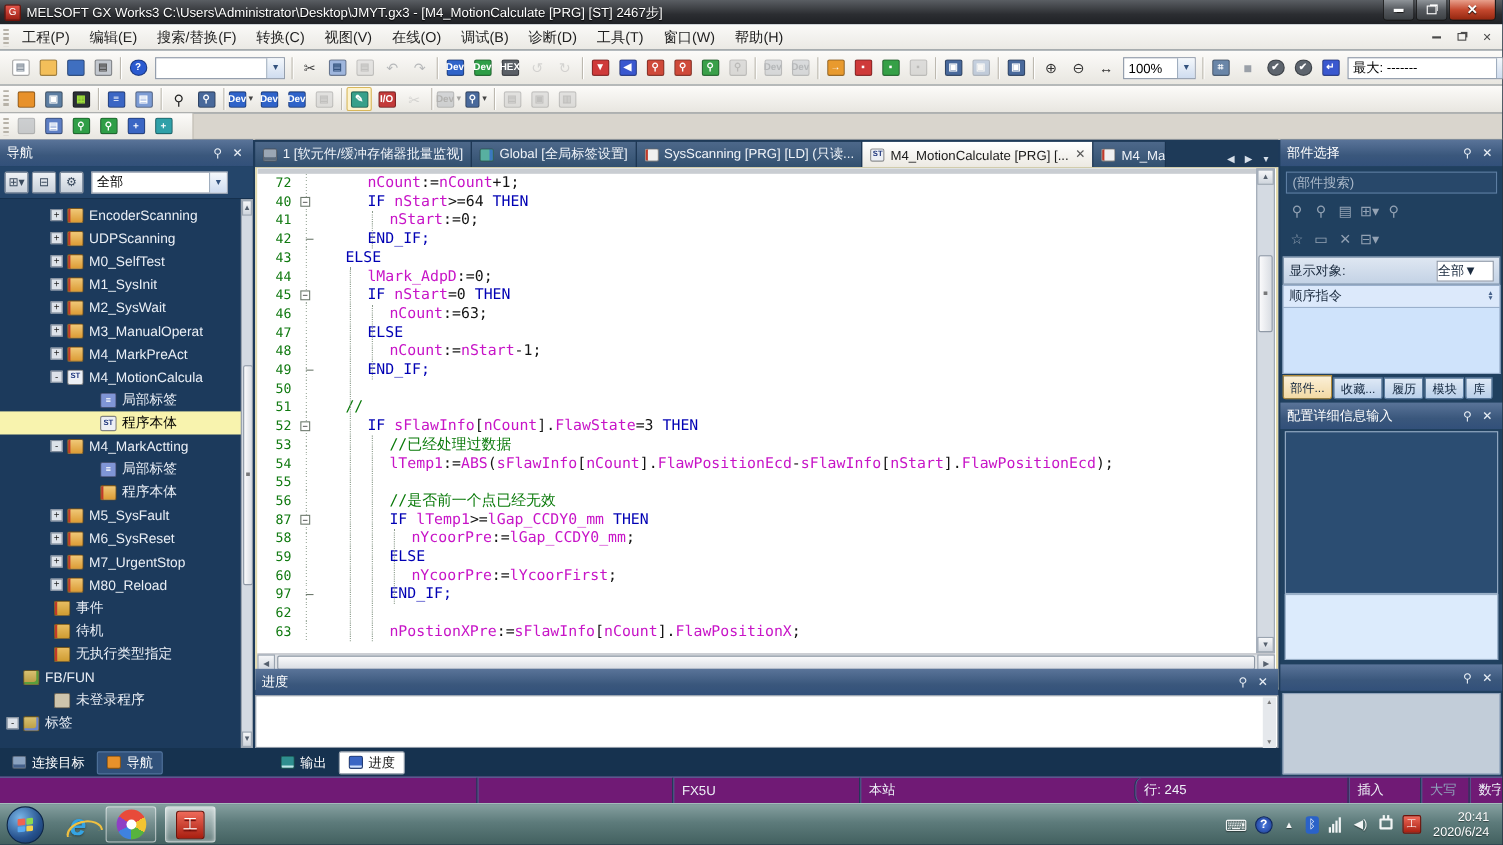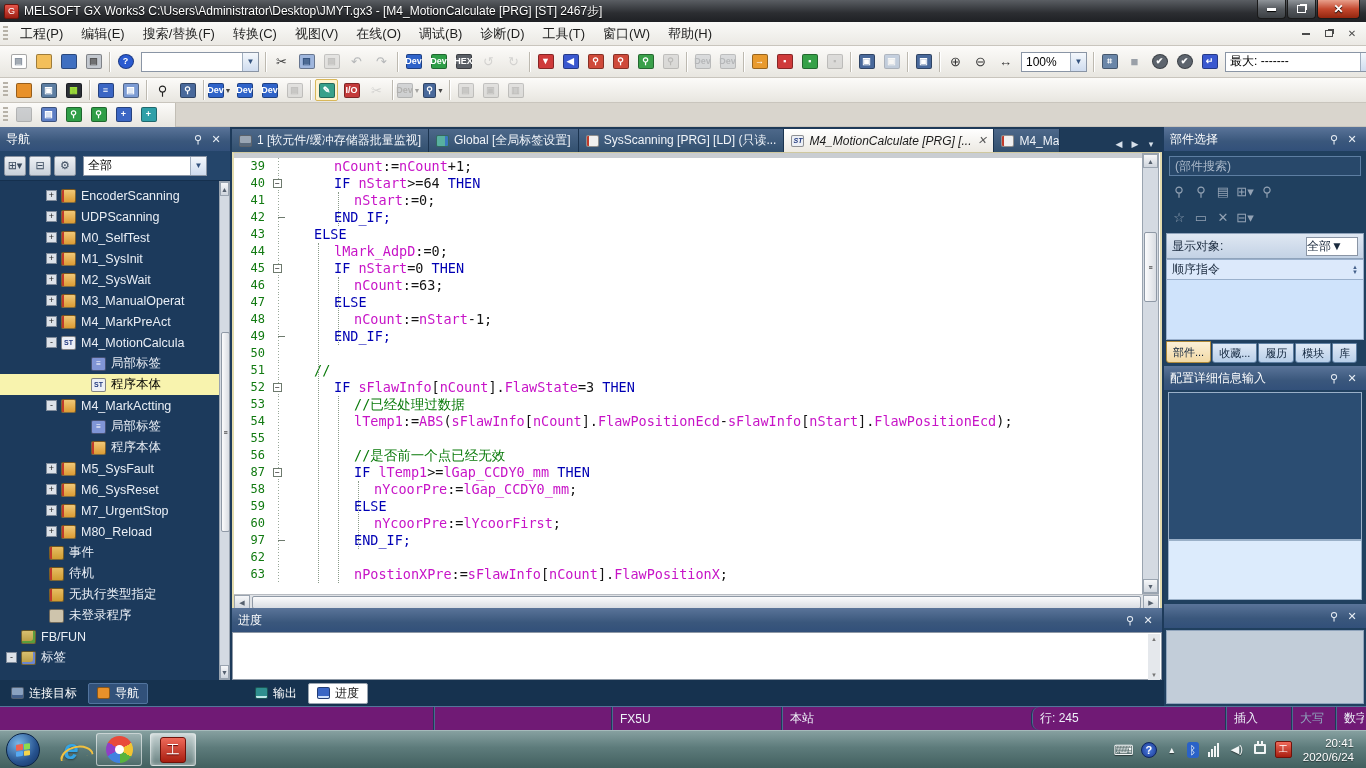--- a/index.html
+++ b/index.html
@@ -599,29 +599,29 @@
         <div class="trow" style="padding-left: 34px;">
           <span class="texp none">+</span>
           <span class="tico tico-exec"></span>
           <span>待机</span>
         </div>
         <div class="trow" style="padding-left: 34px;">
           <span class="texp none">+</span>
           <span class="tico tico-exec"></span>
           <span>无执行类型指定</span>
         </div>
+        <div class="trow" style="padding-left: 6px;">
+          <span class="texp none">+</span>
+          <span class="tico tico-fb"></span>
+          <span>FB/FUN</span>
+        </div>
         <div class="trow" style="padding-left: 34px;">
           <span class="texp none">+</span>
           <span class="tico tico-gray"></span>
           <span>未登录程序</span>
-        </div>
-        <div class="trow" style="padding-left: 6px;">
-          <span class="texp none">+</span>
-          <span class="tico tico-fb"></span>
-          <span>FB/FUN</span>
         </div>
         <div class="trow" style="padding-left: 6px;">
           <span class="texp">-</span>
           <span class="tico tico-tag"></span>
           <span>标签</span>
         </div>
       </div>
     <div class="vscroll navscroll">
       <div class="vsarrow" style="top:0;">▲</div>
       <div class="vsthumb" style="top:150px;height:200px;width:9px;">≡</div>
@@ -636,40 +636,40 @@
           <span>1 [软元件/缓冲存储器批量监视]</span>
         </div>
         <div class="dtab" style="max-width: 190px;">
           <span class="dtabicon ti-global"></span>
           <span>Global [全局标签设置]</span>
         </div>
         <div class="dtab" style="max-width: 212px;">
           <span class="dtabicon ti-prg"></span>
           <span>SysScanning [PRG] [LD] (只读...</span>
         </div>
-        <div class="dtab active" style="max-width: 210px; font-style: italic;">
+        <div class="dtab active" style="max-width: 210px;">
           <span class="dtabicon ti-st">ST</span>
           <span>M4_MotionCalculate [PRG] [...</span>
           <span class="dx">✕</span>
         </div>
         <div class="dtab" style="max-width: 66px;">
           <span class="dtabicon ti-prg"></span>
           <span>M4_Ma</span>
         </div>
         <div class="tabarrows">
           <span class="tabarrow">◀</span>
           <span class="tabarrow">▶</span>
           <span class="tabarrow">▾</span>
         </div>
       </div>
     <div class="editorwrap">
       <div class="codearea">
         <div class="topstrip"></div>
         <div id="codelines" style="position:absolute;left:0;top:5px;width:100%;">
-            <div class="crow"><span class="cnum">39</span><span class="cfold"></span><span class="ctext" style="padding-left: 44px;"><span class="cv">nCount</span><span class="co">:=</span><span class="cv">nCount</span><span class="co">+1;</span></span></div>
+            <div class="crow"><span class="cnum">72</span><span class="cfold"></span><span class="ctext" style="padding-left: 44px;"><span class="cv">nCount</span><span class="co">:=</span><span class="cv">nCount</span><span class="co">+1;</span></span></div>
             <div class="crow"><span class="cnum">40</span><span class="cfold"><span class="fbox">−</span></span><span class="ctext" style="padding-left: 44px;"><span class="ck">IF </span><span class="cv">nStart</span><span class="co">&gt;=64 </span><span class="ck">THEN</span></span></div>
             <div class="crow"><span class="cnum">41</span><span class="cfold"></span><span class="ctext" style="padding-left: 64px;"><span class="cv">nStart</span><span class="co">:=0;</span></span></div>
             <div class="crow"><span class="cnum">42</span><span class="cfold"><span class="fend"></span></span><span class="ctext" style="padding-left: 44px;"><span class="ck">END_IF;</span></span></div>
             <div class="crow"><span class="cnum">43</span><span class="cfold"></span><span class="ctext" style="padding-left: 24px;"><span class="ck">ELSE</span></span></div>
             <div class="crow"><span class="cnum">44</span><span class="cfold"></span><span class="ctext" style="padding-left: 44px;"><span class="cv">lMark_AdpD</span><span class="co">:=0;</span></span></div>
             <div class="crow"><span class="cnum">45</span><span class="cfold"><span class="fbox">−</span></span><span class="ctext" style="padding-left: 44px;"><span class="ck">IF </span><span class="cv">nStart</span><span class="co">=0 </span><span class="ck">THEN</span></span></div>
             <div class="crow"><span class="cnum">46</span><span class="cfold"></span><span class="ctext" style="padding-left: 64px;"><span class="cv">nCount</span><span class="co">:=63;</span></span></div>
             <div class="crow"><span class="cnum">47</span><span class="cfold"></span><span class="ctext" style="padding-left: 44px;"><span class="ck">ELSE</span></span></div>
             <div class="crow"><span class="cnum">48</span><span class="cfold"></span><span class="ctext" style="padding-left: 64px;"><span class="cv">nCount</span><span class="co">:=</span><span class="cv">nStart</span><span class="co">-1;</span></span></div>
             <div class="crow"><span class="cnum">49</span><span class="cfold"><span class="fend"></span></span><span class="ctext" style="padding-left: 44px;"><span class="ck">END_IF;</span></span></div>

